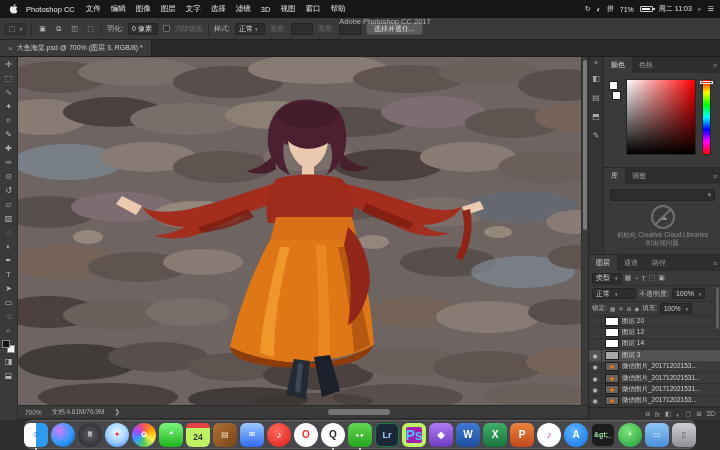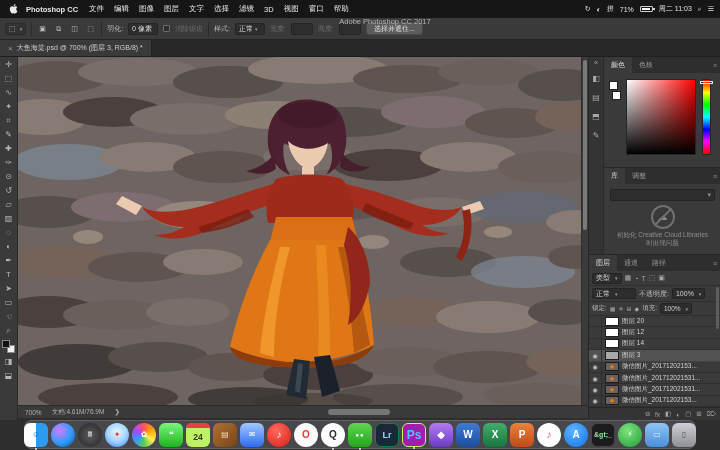--- a/index.html
+++ b/index.html
@@ -2,21 +2,21 @@
 <html><head>
 <meta charset="utf-8">
 <style>
   * { box-sizing: border-box; margin: 0; padding: 0; }
   html,body { width:720px; height:450px; overflow:hidden; }
   body { position:relative; background:#2b2b2b; font-family:"Liberation Sans","DejaVu Sans",sans-serif; color:#c8c8c8; }
 
   
   #menubar { position:absolute; top:0; left:0; right:0; height:18px; background:#161616; display:flex; align-items:center; padding:0 6px; font-size:7.5px; color:#e8e8e8; z-index:30; }
   .mb-apple { width:14px; text-align:center; }
-  .mb-app { font-weight:bold; padding:0 6px; }
+  .mb-app { font-weight:normal; padding:0 6px; }
   .mb-item { padding:0 5px; white-space:nowrap; }
   .mb-title { position:absolute; left:385px; transform:translateX(-50%); color:#b4b4b4;margin-top:24px; }
   .mb-right { margin-left:auto; display:flex; align-items:center; gap:6px; font-size:7px; color:#e0e0e0; }
   .battery { position:relative; width:13px; height:6px; border:1px solid #cfcfcf; border-radius:1px; }
   .battery::before { content:""; position:absolute; right:-3px; top:1px; width:2px; height:2px; background:#cfcfcf; }
   .battery::after { content:""; position:absolute; left:1px; top:1px; bottom:1px; width:70%; background:#fff; }
 
   
   #optionsbar { position:absolute; top:18px; left:0; right:0; height:22px; background:#3a3a3a; border-bottom:1px solid #232323; display:flex; align-items:center; gap:5px; padding:0 5px; font-size:7px; color:#c4c4c4; z-index:20; }
   .opt-sep { width:1px; height:14px; background:#2a2a2a; }
@@ -108,21 +108,21 @@
   .d-messages { background:linear-gradient(#79f77c,#1fb31f); font-size:8px; }
   .d-calendar { background:#bef264; color:#333; font-size:8.5px; padding-top:4px; }
   .d-calendar::before { content:""; position:absolute; top:0; left:0; right:0; height:5px; background:#e64040; border-radius:6px 6px 0 0; }
   .d-books { background:linear-gradient(135deg,#b07232,#77441a); font-size:8px; color:#f5e2bd; }
   .d-mail { background:linear-gradient(#9fc9ff,#2f6bf0); font-size:8px; }
   .d-netease { border-radius:50%; background:radial-gradient(circle at 40% 32%,#ff6a5e,#d91e18); }
   .d-opera { border-radius:50%; background:#fbfbfb; color:#e23b2e; }
   .d-qq { border-radius:50%; background:#fdfdfd; color:#2b2b2b; }
   .d-wechat { background:linear-gradient(#61d651,#25a41c); font-size:6px; letter-spacing:1px; }
   .d-lr { background:#1a2838; color:#9fd0ff; border:1px solid #15803d; font-size:9px; }
-  .d-ps { background:#a21caf; color:#4fc3ff; border:1px solid #bef264; font-size:12px; }
+  .d-ps { background:#a21caf; color:#4fc3ff; border:4px solid #bef264; font-size:14px; }
   .d-purple { background:linear-gradient(#b07cf2,#6d3bbf); }
   .d-word { background:linear-gradient(#3f7ad1,#1d4e9e); }
   .d-excel { background:linear-gradient(#3fae68,#1a7540); }
   .d-ppt { background:linear-gradient(#e8833c,#c2491d); }
   .d-itunes { border-radius:50%; background:#fdfdfd; color:#d44ba5; }
   .d-appstore { border-radius:50%; background:radial-gradient(circle at 40% 32%,#5db5ff,#1273e6); }
   .d-terminal { background:#1c1c1e; color:#9fe89f; font-size:7px; border:1px solid #444; }
   .d-battery { border-radius:50%; background:radial-gradient(circle at 40% 32%,#7ee37e,#1f9e35); font-size:8px; }
   .d-folder { background:linear-gradient(#8ec4f5,#4a90d9); color:#dceeff; font-size:8px; }
   .d-trash { background:linear-gradient(rgba(230,230,235,.85),rgba(160,160,170,.8)); color:#555; font-size:8px; }

